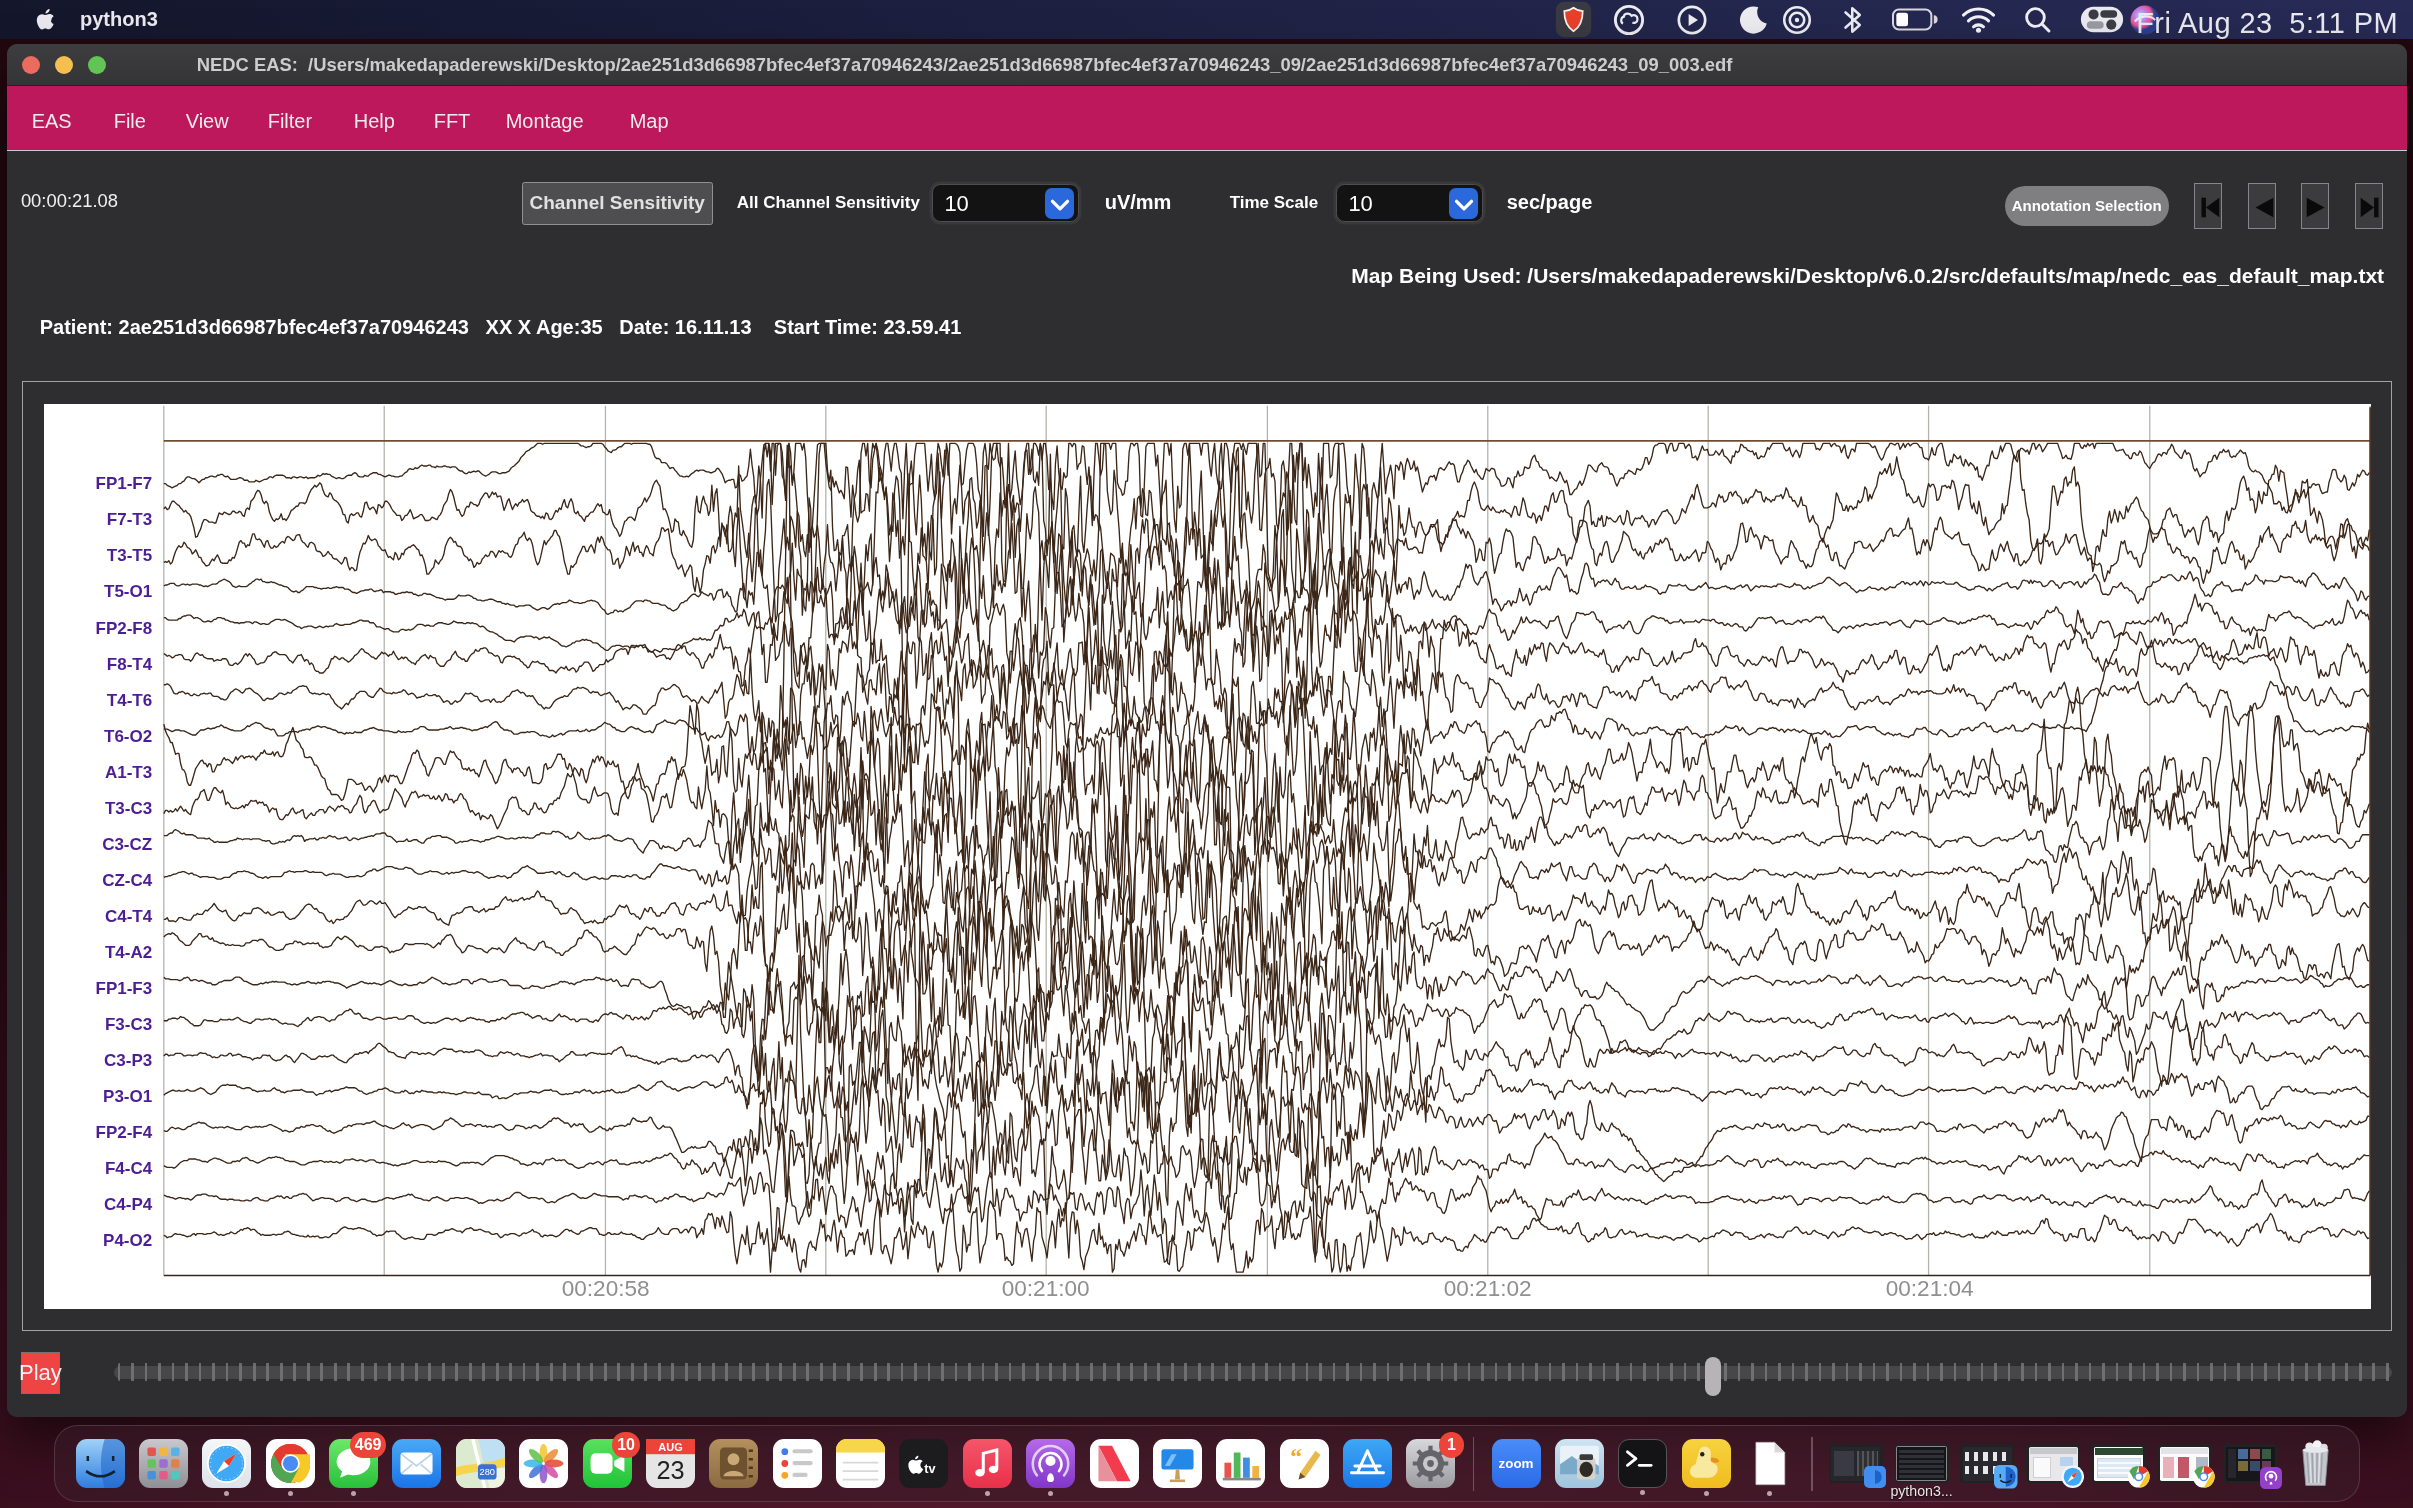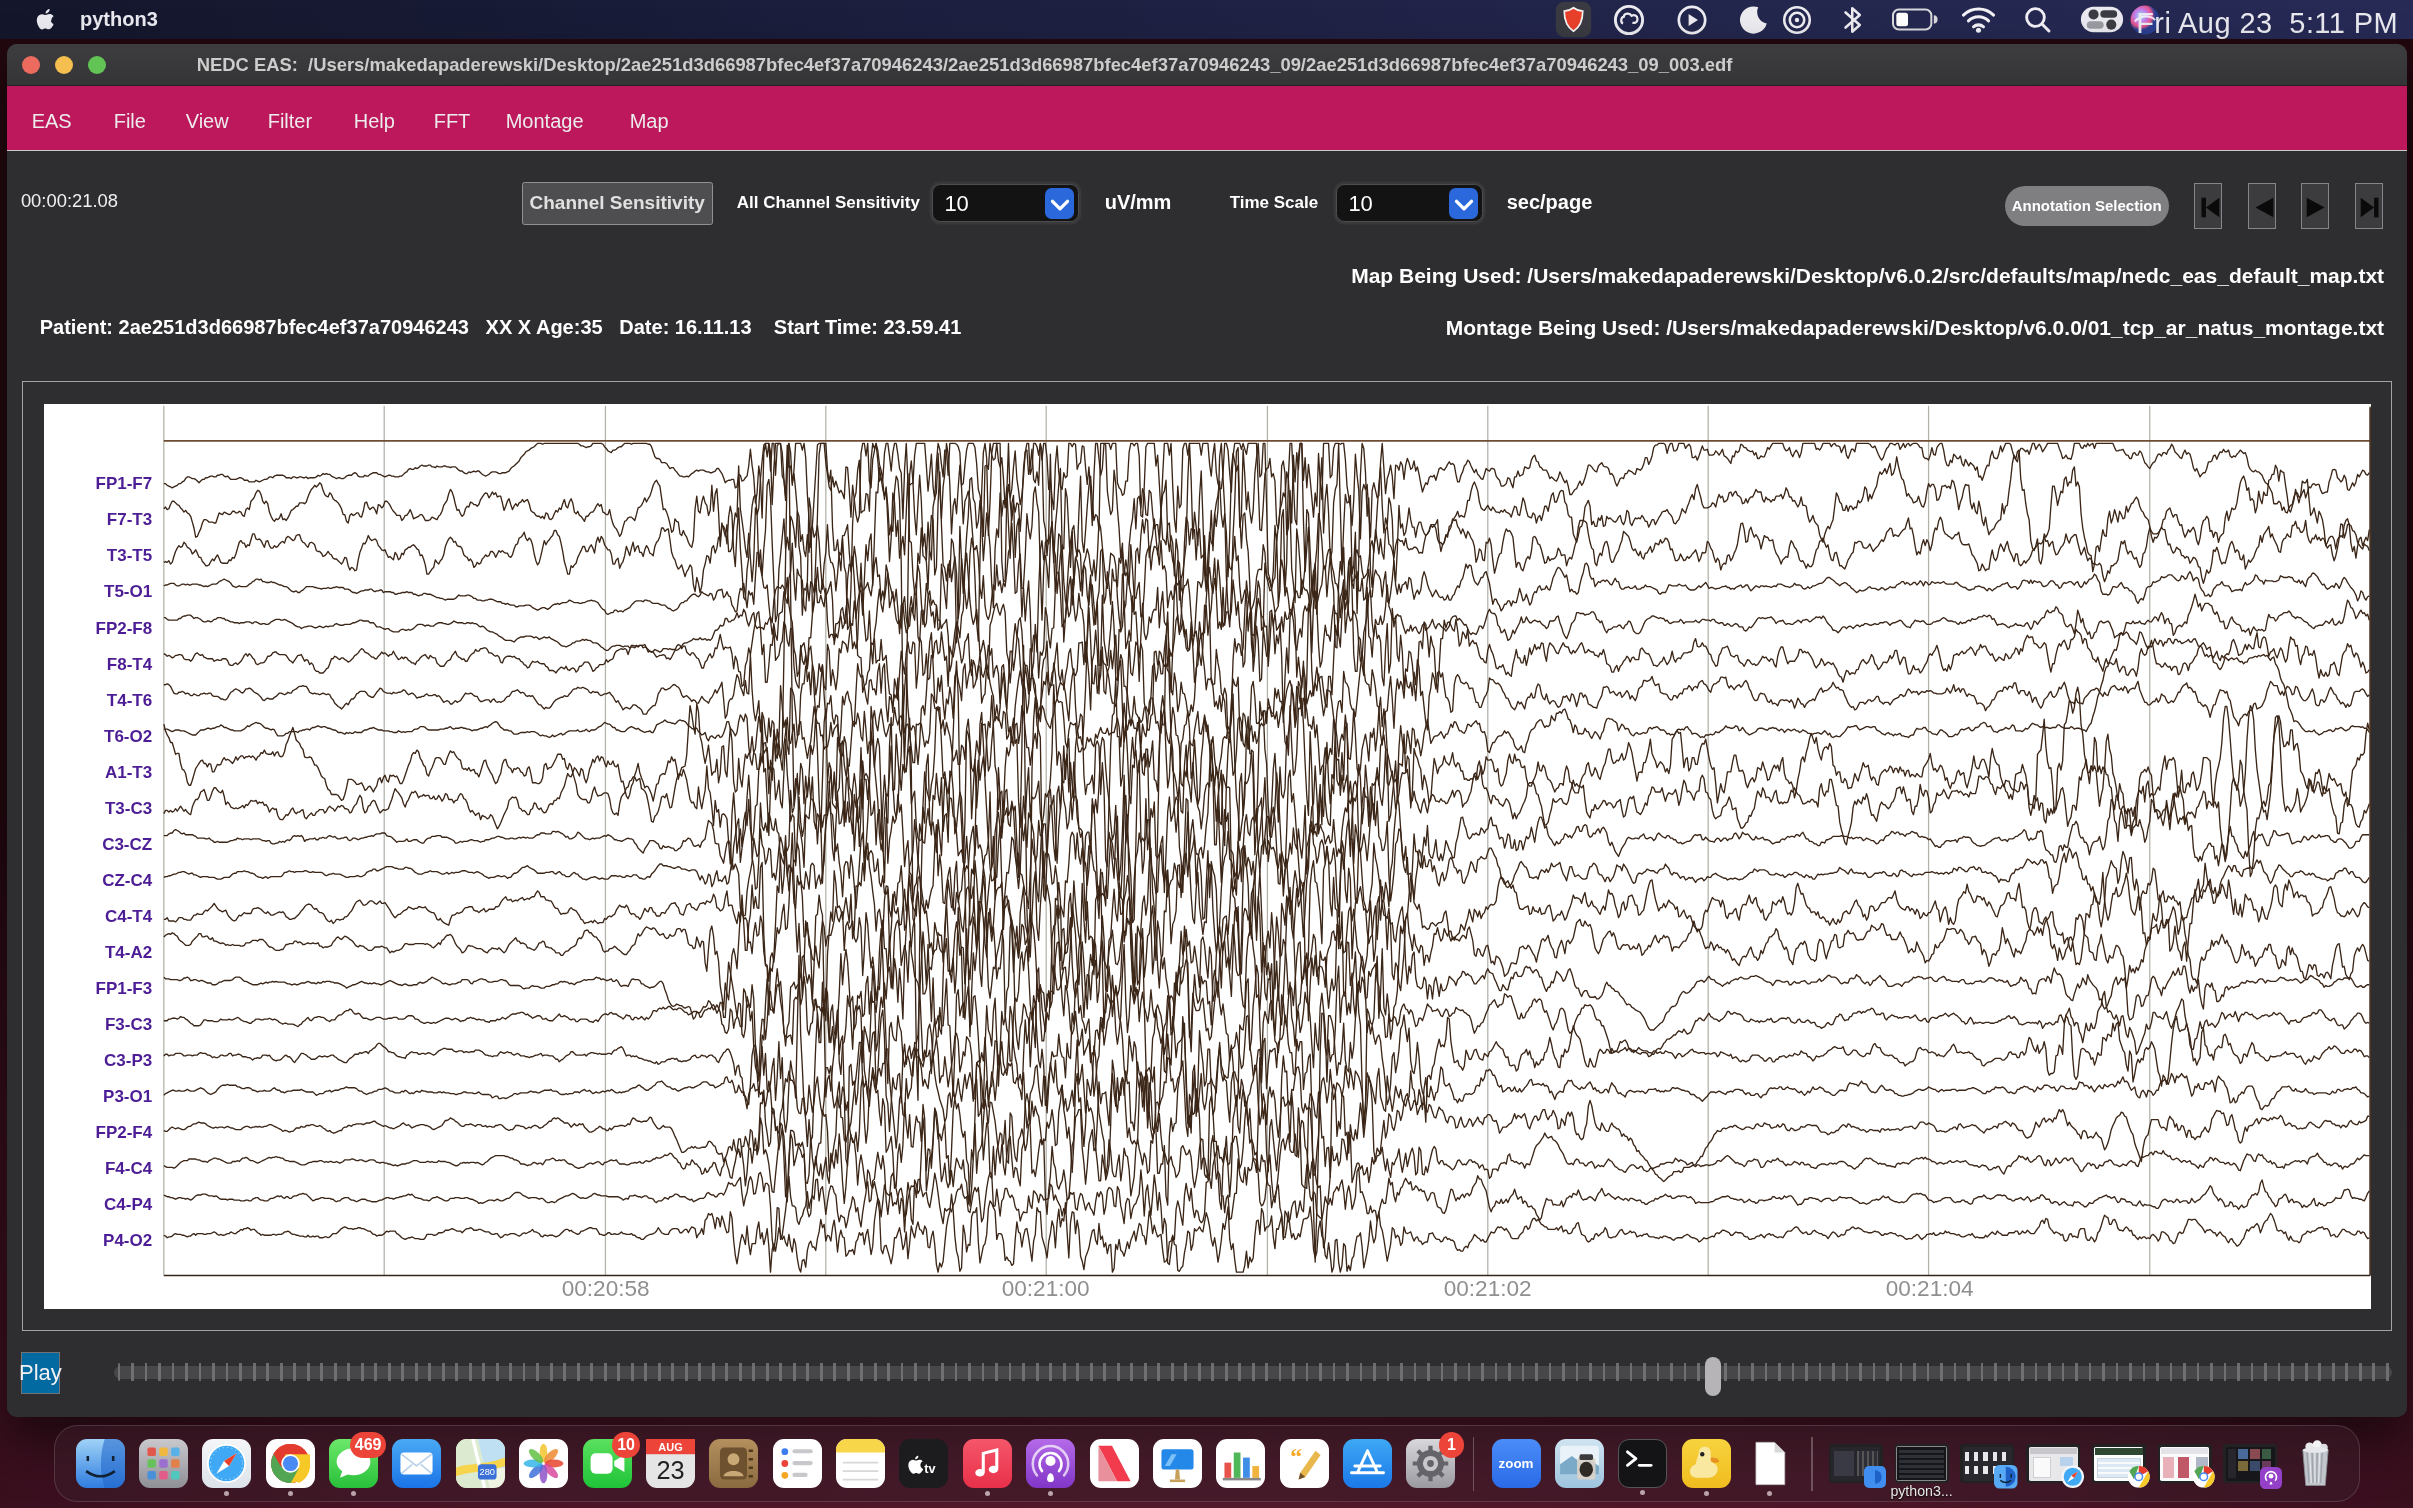--- a/index.html
+++ b/index.html
@@ -21,21 +21,21 @@
 .combo .v{position:absolute;left:11.7px;top:5.9px;font-size:22px;color:#fff}
 .combo .b{position:absolute;right:3.4px;top:3.4px;width:29px;height:31px;background:#2a68dc;border-radius:6.7px}
 .combo .b svg{position:absolute;left:5px;top:9.2px}
 .annot{position:absolute;left:1998px;top:142px;width:164px;height:40px;background:#7f7f81;border-radius:20px;color:#fff;font-size:15px;font-weight:bold;text-align:center;line-height:40px}
 .nav{position:absolute;top:139px;width:28.5px;height:46px;background:#3c3c3e;border:1.7px solid #86868a}
 .nav svg{position:absolute;left:2.5px;top:11px}
 .plotframe{position:absolute;left:15px;top:337px;width:2370px;height:950px;border:1.7px solid #a2a2a2}
 .plotwhite{position:absolute;left:21px;top:22px;width:2327px;height:905px;background:#fff}
 .chlbl{position:absolute;width:111px;text-align:right;color:#4c1d95;font-weight:bold;font-size:17px}
 .tlabel{position:absolute;width:168px;text-align:center;color:#8f8f8f;font-size:22.6px}
-.playbtn{position:absolute;left:14.2px;top:1308px;width:39px;height:42px;background:#0369a1;border:0.8px solid #737375;color:#f2f2f2;font-size:22px;display:flex;align-items:center;justify-content:center;overflow:visible;white-space:nowrap}
+.playbtn{position:absolute;left:14.2px;top:1308px;width:39px;height:42px;background:#ef4444;border:0.8px solid #737375;color:#f2f2f2;font-size:22px;display:flex;align-items:center;justify-content:center;overflow:visible;white-space:nowrap}
 .sl-track{position:absolute;left:107px;top:1322px;width:2278px;height:13.4px;background:#47474a;border-radius:6.7px}
 .sl-ticks{position:absolute;left:111px;top:1319px;width:2273px;height:18.4px;background:repeating-linear-gradient(90deg,#7a7a7d 0px,#7a7a7d 2.5px,transparent 2.5px,transparent 13.5px);border-radius:1.7px;opacity:.8}
 .sl-thumb{position:absolute;left:1698px;top:1313px;width:16px;height:39px;background:#b7b4b7;border-radius:8.4px}
 .dock{position:absolute;left:54px;top:1425px;width:2306px;height:77px;background:rgba(58,28,40,.58);border:0.8px solid rgba(255,255,255,.14);border-radius:23.5px;display:flex;align-items:center;padding:0 13.4px}
 .di{width:49px;height:49px;border-radius:11px;position:relative;flex:none;margin:0 7.2px}
 .dsep{width:1.7px;height:54px;background:rgba(255,255,255,.25);margin:0 10px;flex:none}
 .dth{width:54px;height:39px;border-radius:3.4px;background:#222;position:relative;flex:none;margin:0 5.9px}
 .ddot{position:absolute;bottom:-8.4px;left:50%;margin-left:-2.5px;width:5px;height:5px;border-radius:50%;background:#d8c8cc;opacity:.8}
 .badge{position:absolute;top:-6.7px;right:-8.4px;background:#ec4438;color:#fff;font-size:16px;border-radius:13.4px;min-width:25px;height:26px;line-height:26px;text-align:center;padding:0 5px;font-weight:bold}
 </style></head>
@@ -184,21 +184,20 @@
       </svg>
     </div>
   <div class="nav" style="left:2348px">
       <svg width="25" height="25" viewBox="0 0 28 28" fill="#0a0a0a">
         <path d="M18 3h5v22h-5z"></path>
         <path d="M3 3l15 11L3 25z"></path>
       </svg>
     </div>
   <div class="lbl" style="right:22.6px;top:220px;position:absolute;font-size:21px">Map Being Used: /Users/makedapaderewski/Desktop/v6.0.2/src/defaults/map/nedc_eas_default_map.txt</div>
   <div class="lbl" style="left:33px;top:272px;font-size:20px">Patient: 2ae251d3d66987bfec4ef37a70946243&nbsp;&nbsp;&nbsp;XX X Age:35&nbsp;&nbsp;&nbsp;Date: 16.11.13&nbsp;&nbsp;&nbsp;&nbsp;Start Time: 23.59.41</div>
-  <div class="lbl" style="right:22.6px;top:272px;position:absolute;font-size:21px">Montage Being Used: /Users/makedapaderewski/Desktop/v6.0.0/01_tcp_ar_natus_montage.txt</div>
   <div class="plotframe">
       <div class="plotwhite">
     <div class="chlbl" style="left:-2.5px;top:70px">FP1-F7</div>
 <div class="chlbl" style="left:-2.5px;top:106px">F7-T3</div>
 <div class="chlbl" style="left:-2.5px;top:142px">T3-T5</div>
 <div class="chlbl" style="left:-2.5px;top:178px">T5-O1</div>
 <div class="chlbl" style="left:-2.5px;top:215px">FP2-F8</div>
 <div class="chlbl" style="left:-2.5px;top:251px">F8-T4</div>
 <div class="chlbl" style="left:-2.5px;top:287px">T4-T6</div>
 <div class="chlbl" style="left:-2.5px;top:323px">T6-O2</div>

